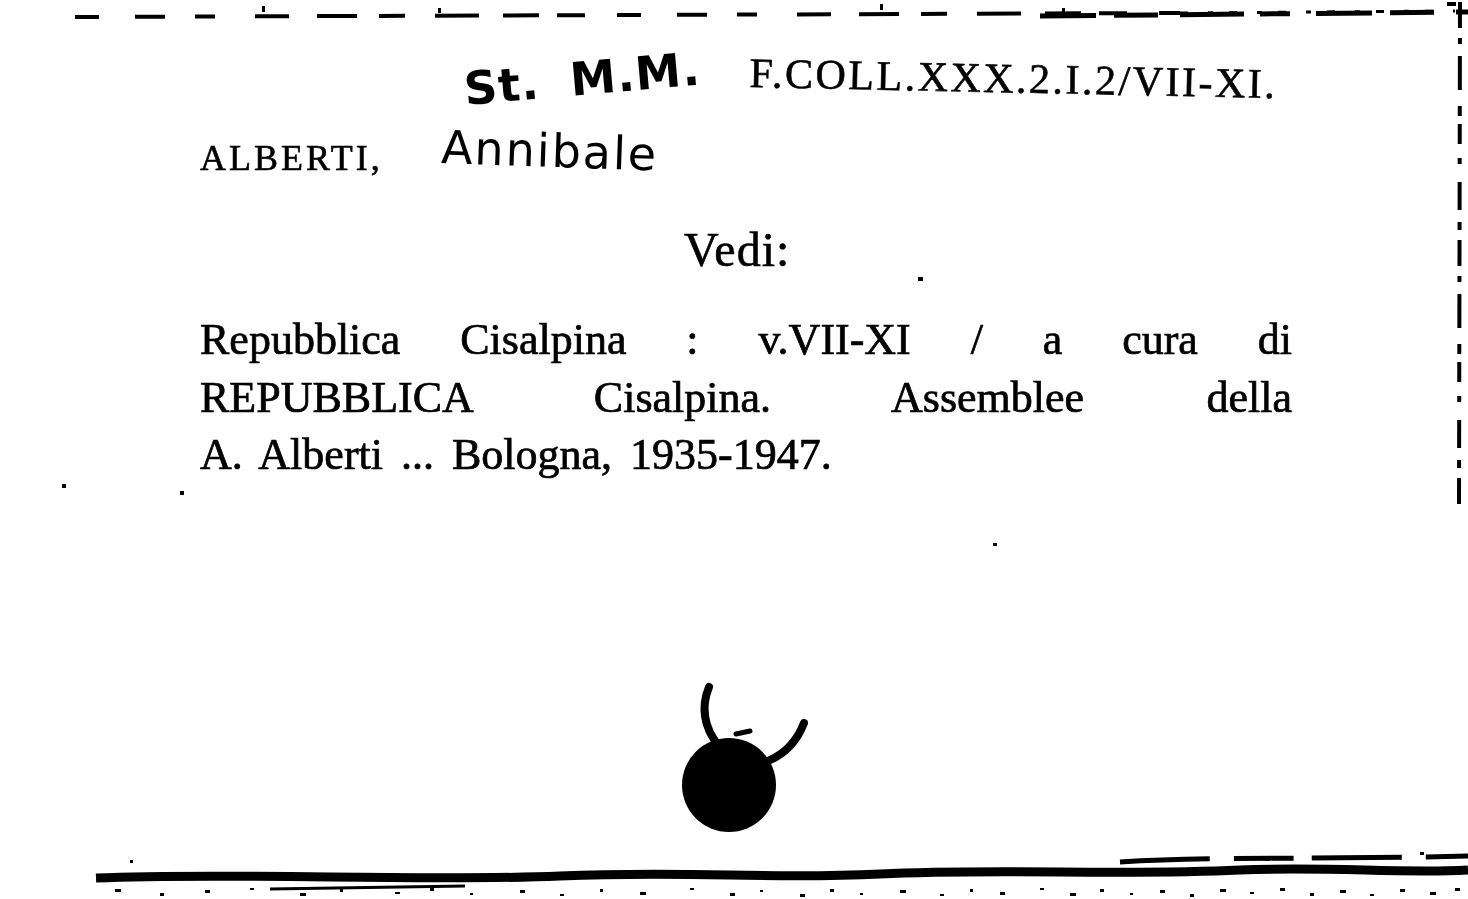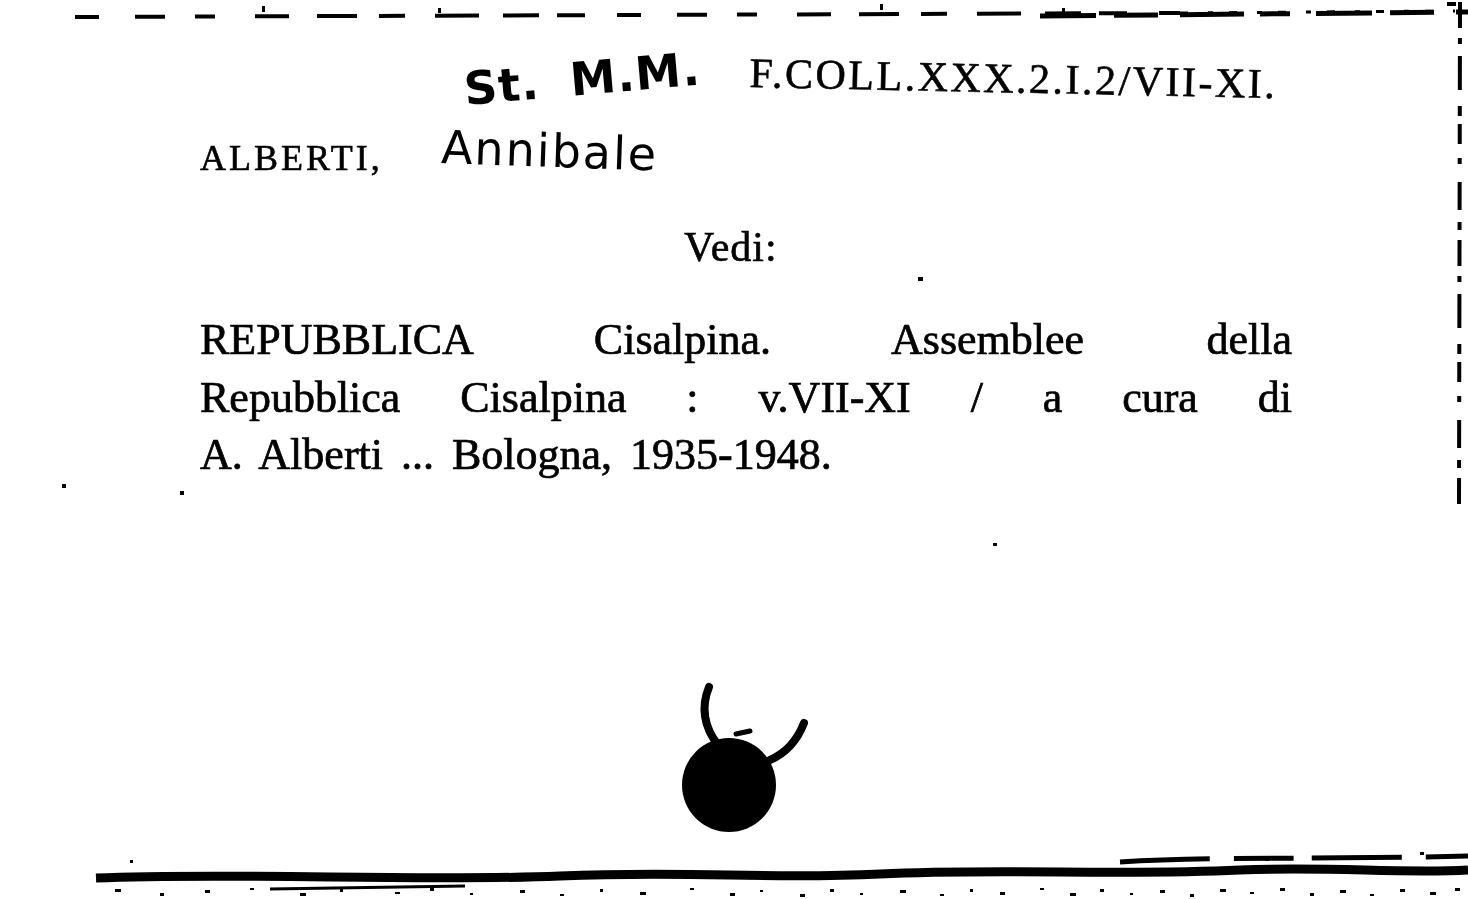--- a/index.html
+++ b/index.html
@@ -58,21 +58,21 @@
     font-family: "DejaVu Sans", sans-serif;
     font-size: 46px; line-height: 1;
     letter-spacing: 2px;
     transform: rotate(2deg);
     transform-origin: left top;
   }
 
   
   .vedi {
     left: 684px; top: 226px;
-    font-size: 42px; line-height: 1;
+    font-size: 48px; line-height: 1;
     letter-spacing: 1px;
     -webkit-text-stroke: 0.6px #000;
   }
 
   
   .body-block {
     position: absolute;
     left: 200px; top: 311px;
     width: 1092px;
     font-size: 44px;
@@ -177,18 +177,18 @@
   <div class="abs stamp">St. M.M.</div>
 
   <div class="abs shelfmark">F.COLL.XXX.2.I.2/VII-XI.</div>
 
   <div class="abs author-typed">ALBERTI,</div>
   <div class="abs author-hand">Annibale</div>
 
   <div class="abs vedi">Vedi:</div>
 
   <div class="body-block">
+    <div class="body-line justified">Repubblica Cisalpina : v.VII-XI / a cura di</div>
     <div class="body-line justified">REPUBBLICA Cisalpina. Assemblee della</div>
-    <div class="body-line justified">Repubblica Cisalpina : v.VII-XI / a cura di</div>
-    <div class="body-line last">A. Alberti ... Bologna, 1935-1948.</div>
+    <div class="body-line last">A. Alberti ... Bologna, 1935-1947.</div>
   </div>
 
 </div>
 
 </body></html>

